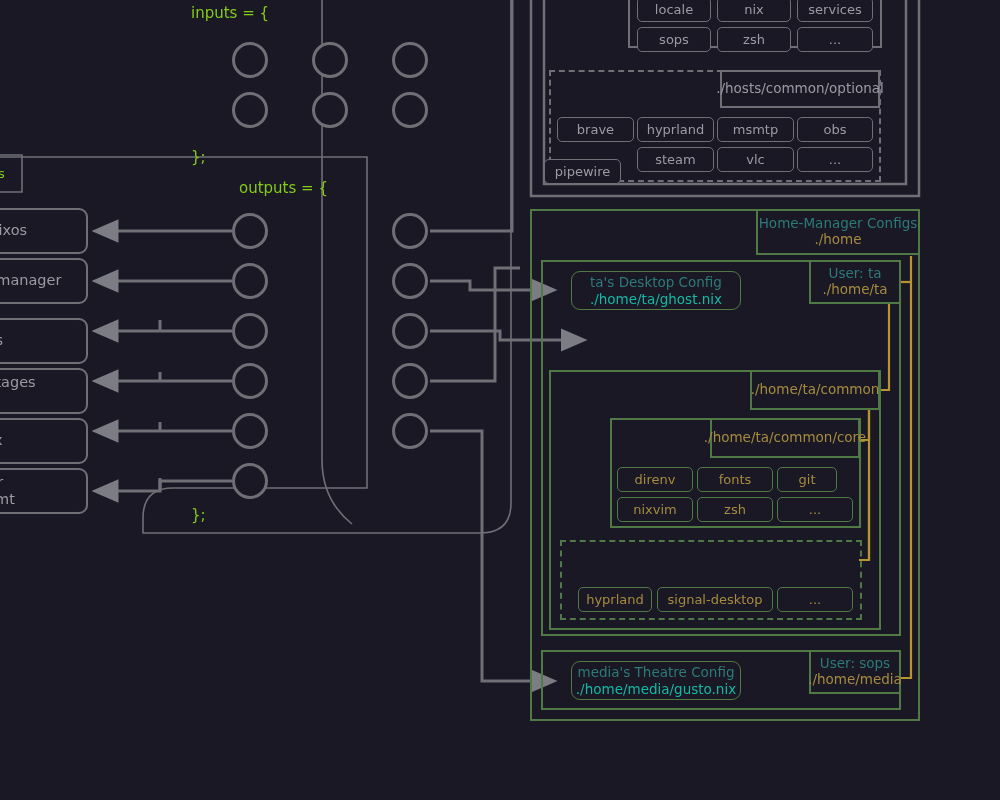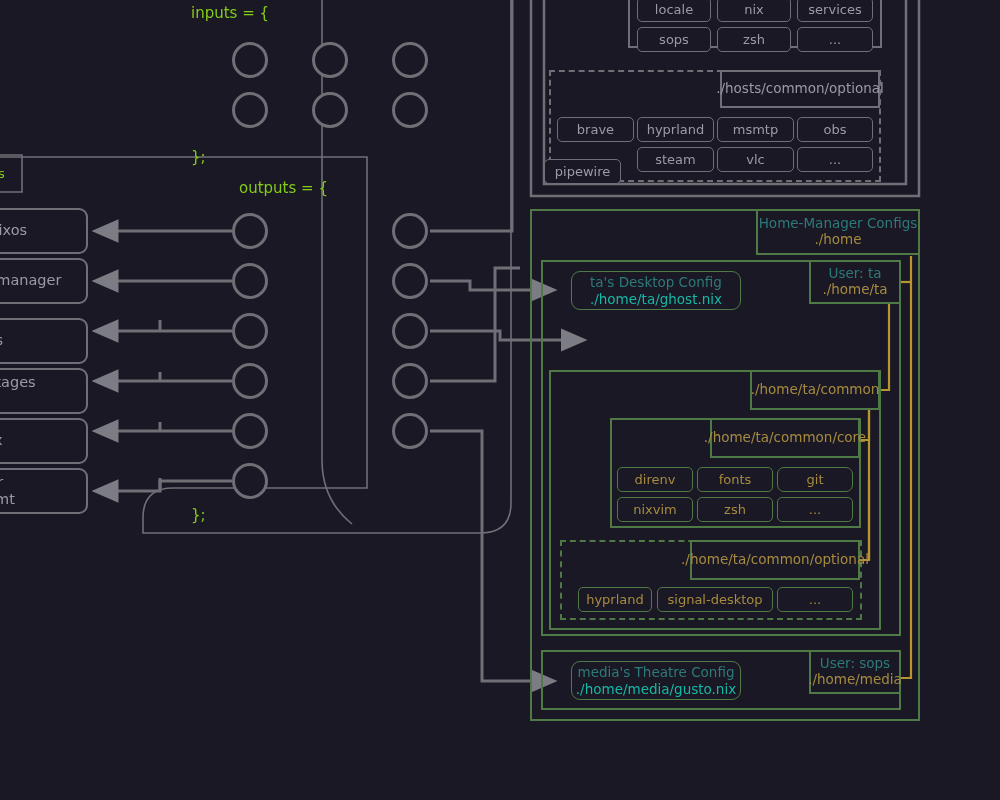--- a/index.html
+++ b/index.html
@@ -221,29 +221,26 @@
     <span class="t1 c-olive">./home/ta/common</span>
   </div>
 
   <div class="frame green" style="left:610px;top:418px;width:251px;height:110px;"></div>
   <div class="tab green" style="left:710px;top:418px;width:150px;height:40px;">
     <span class="t1 c-olive">./home/ta/common/core</span>
   </div>
 
   <div class="chip green" style="left:617px;top:467px;width:76px;">direnv</div>
   <div class="chip green" style="left:697px;top:467px;width:76px;">fonts</div>
-  <div class="chip green" style="left:777px;top:467px;width:76px;border-radius:7px;">git</div>
+  <div class="chip green" style="left:777px;top:467px;width:60px;">git</div>
   <div class="chip green" style="left:617px;top:497px;width:76px;">nixvim</div>
   <div class="chip green" style="left:697px;top:497px;width:76px;">zsh</div>
   <div class="chip green" style="left:777px;top:497px;width:76px;">...</div>
 
   <div class="frame dashed-green" style="left:560px;top:540px;width:302px;height:80px;"></div>
-  <div class="tab green" style="left:690px;top:540px;width:170px;height:40px;">
-    <span class="t1 c-olive">./home/ta/common/optional</span>
-  </div>
 
   <div class="chip green" style="left:578px;top:587px;width:74px;">hyprland</div>
   <div class="chip green" style="left:657px;top:587px;width:116px;">signal-desktop</div>
   <div class="chip green" style="left:777px;top:587px;width:76px;">...</div>
 
   <div class="frame green" style="left:541px;top:650px;width:360px;height:60px;"></div>
   <div class="tab green" style="left:809px;top:650px;width:92px;height:44px;">
     <span class="t1 c-teal">User: sops</span>
     <span class="t2 c-olive">./home/media</span>
   </div>

